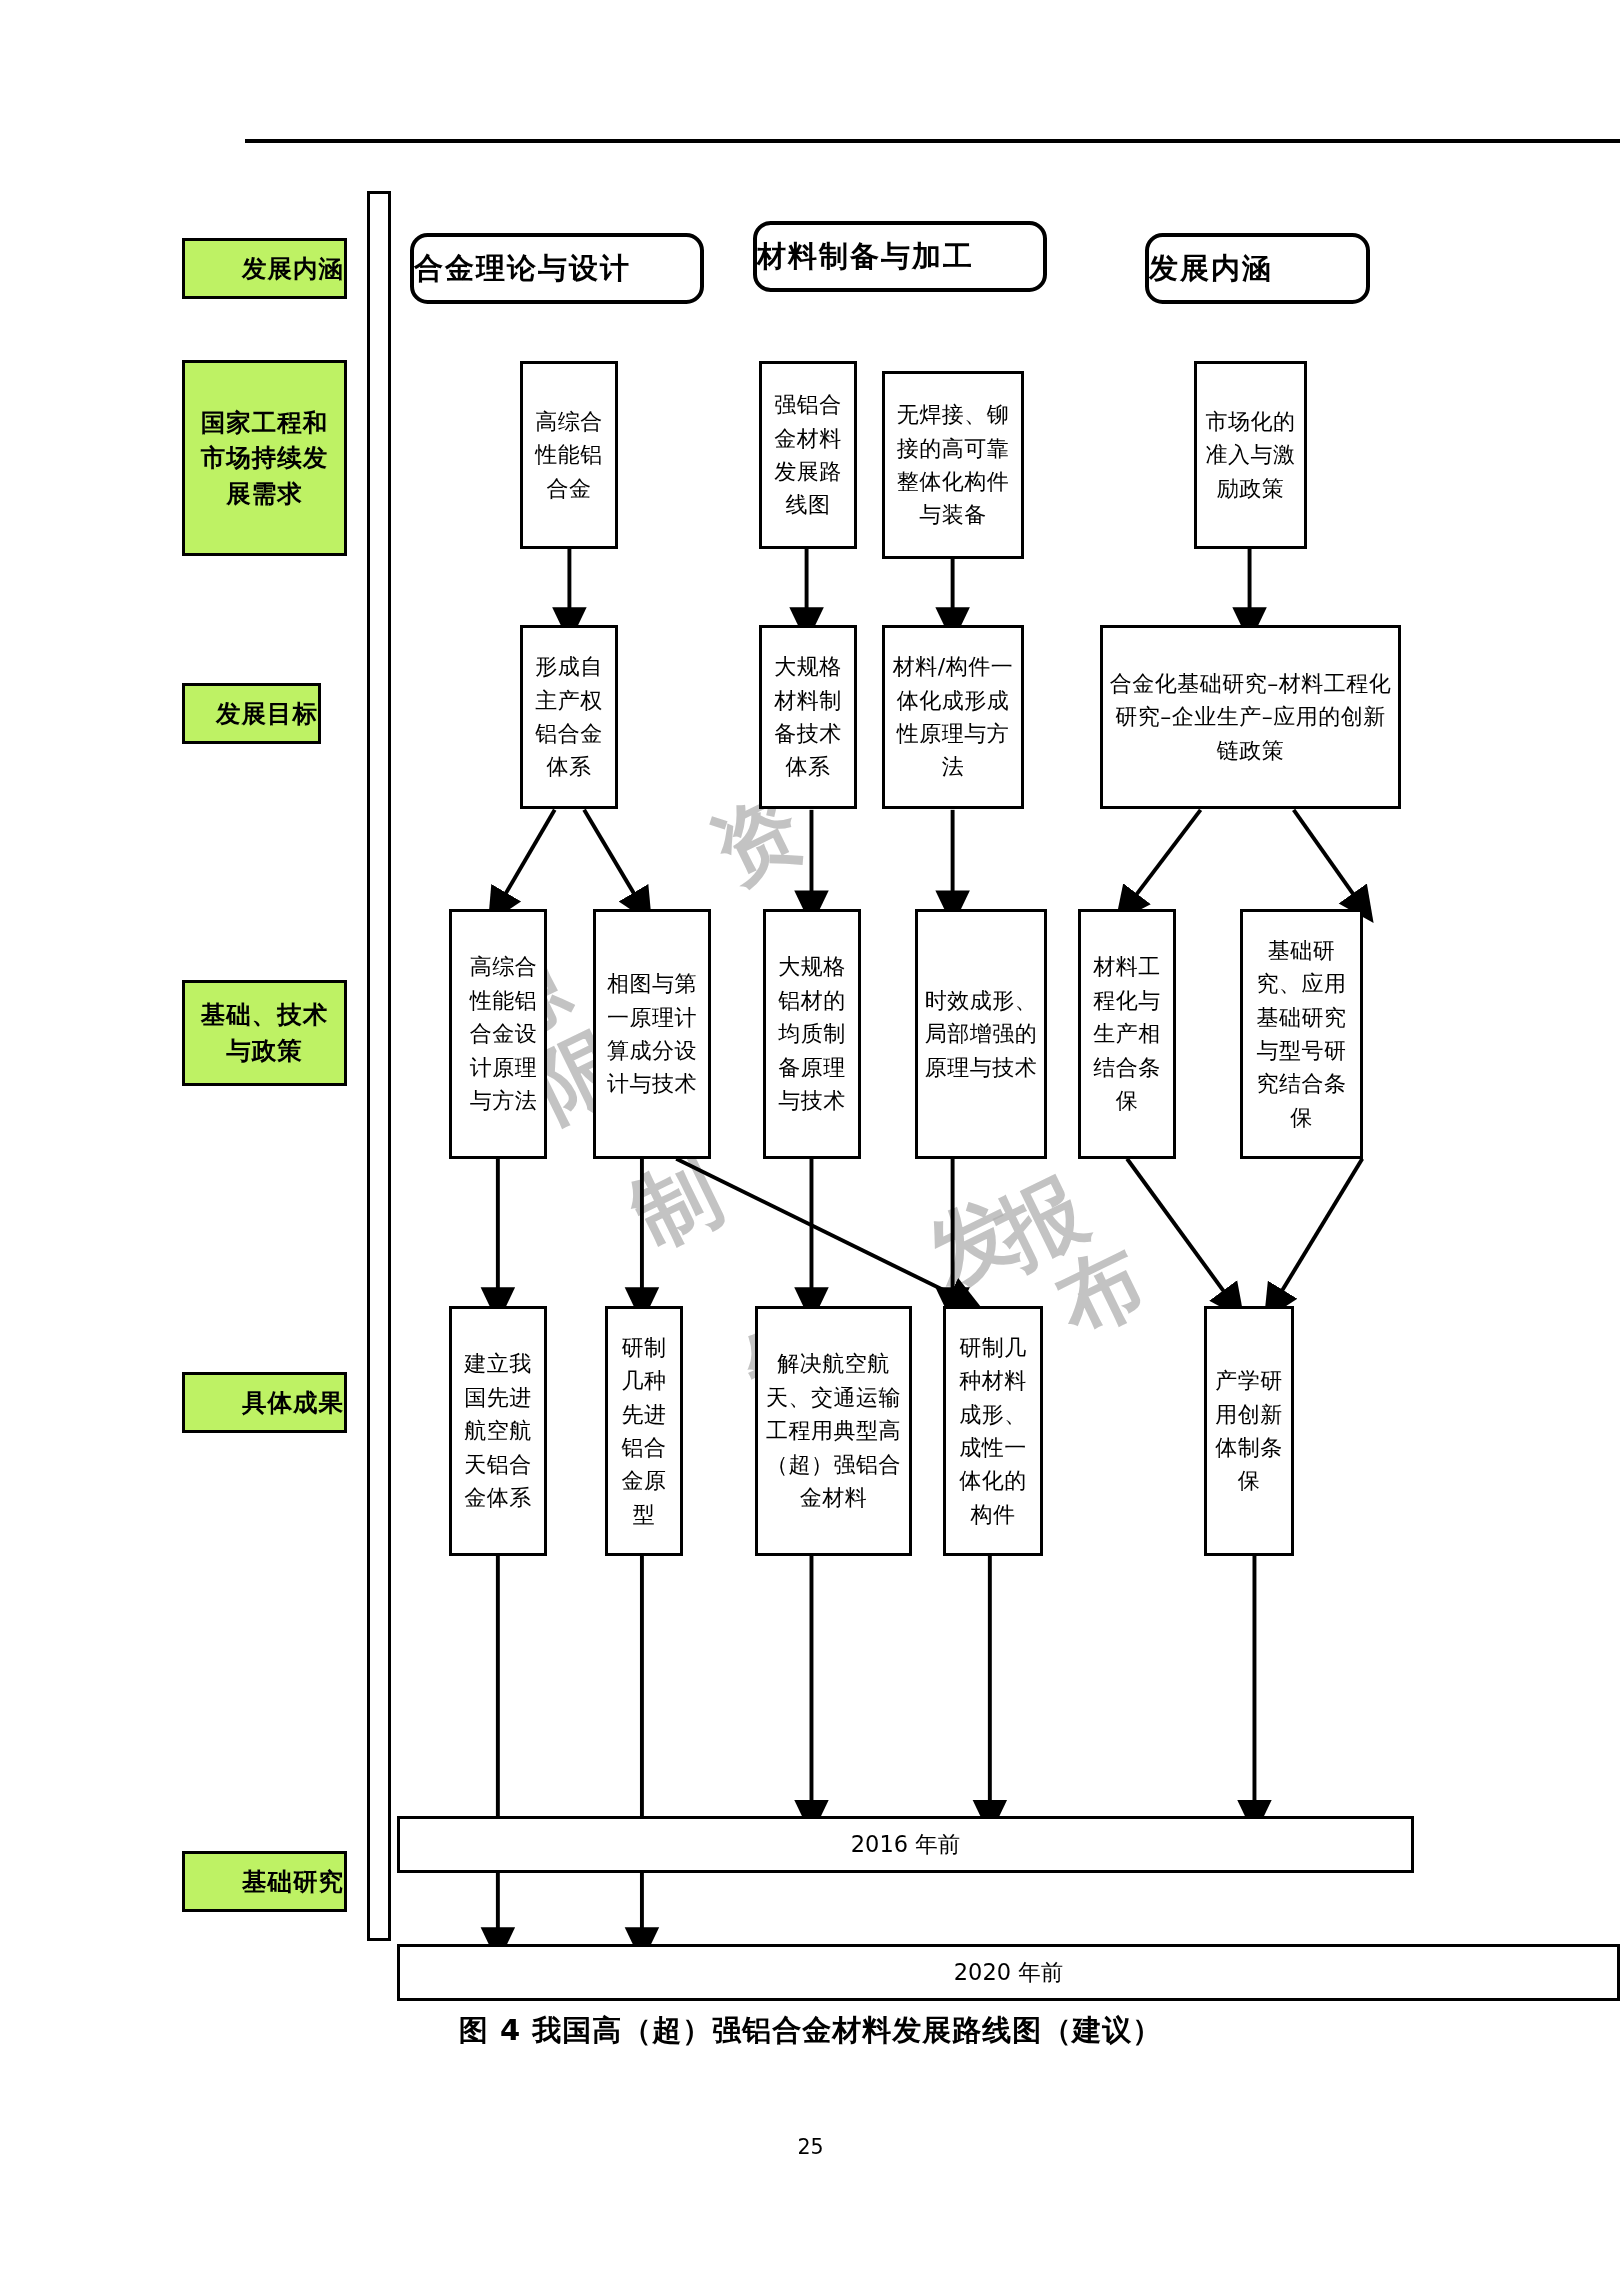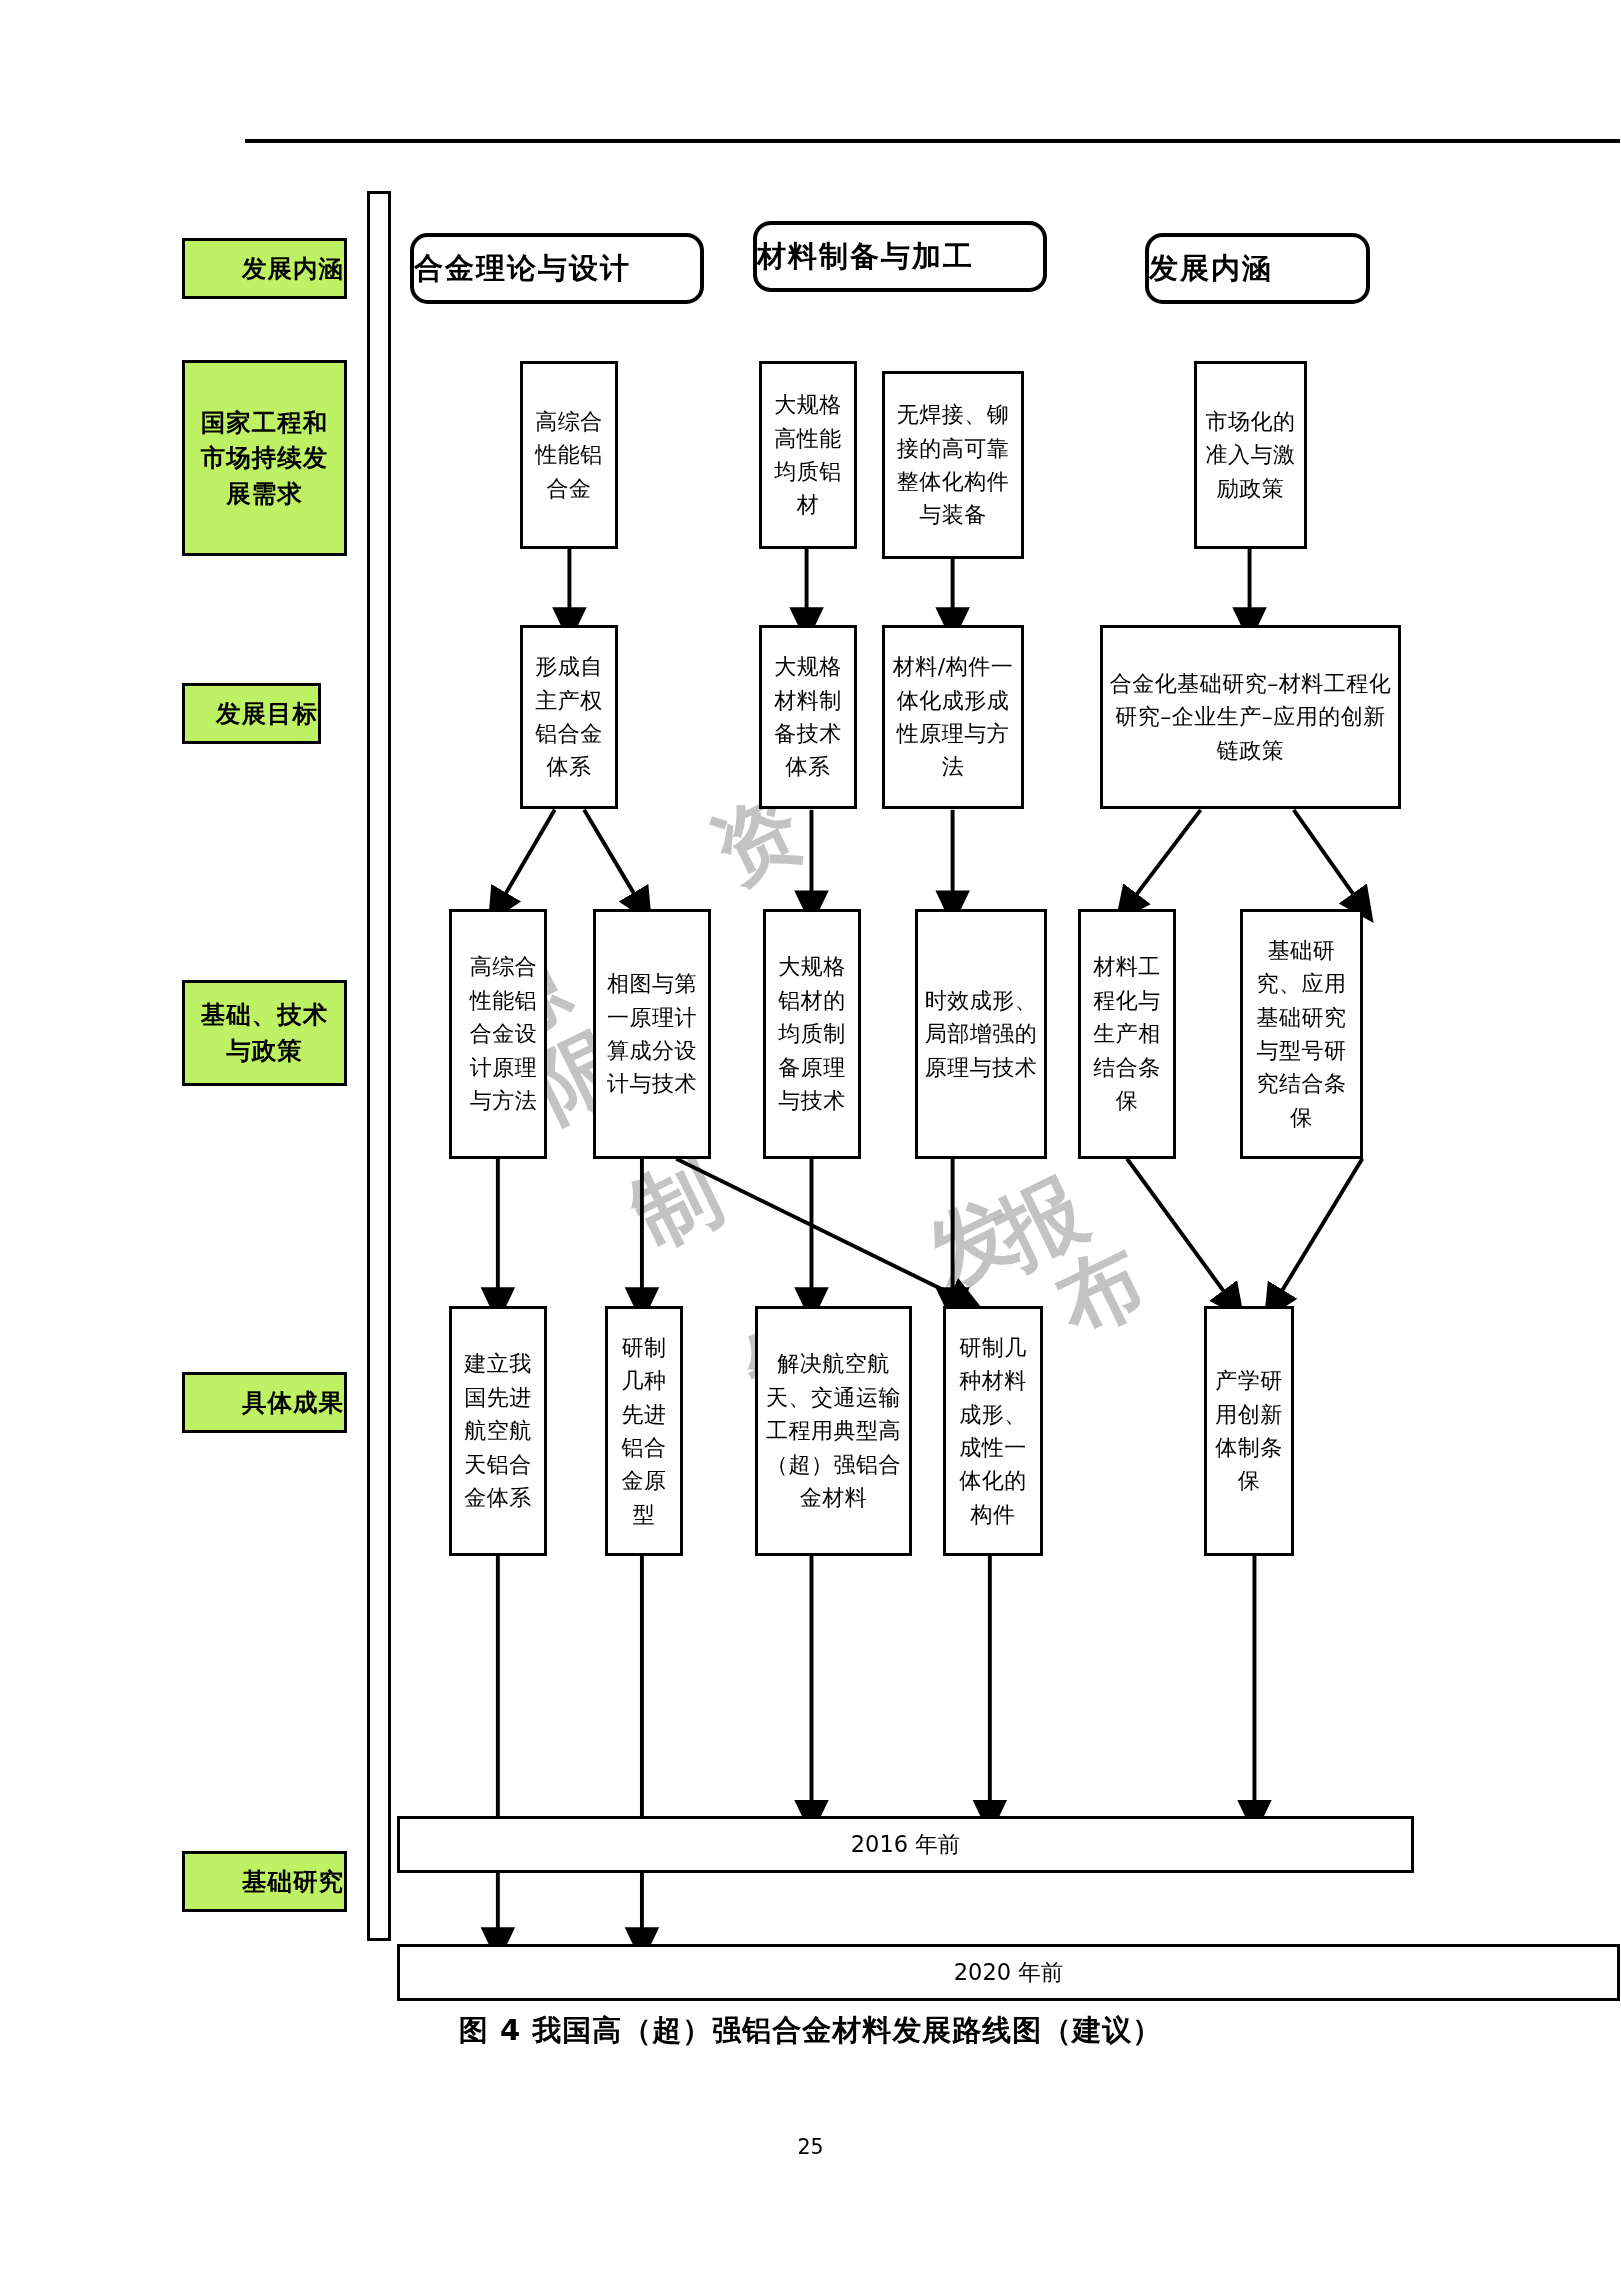--- a/index.html
+++ b/index.html
@@ -126,21 +126,21 @@
     <span>材料制备与加工</span>
   </div>
   <div class="rbox t-head" style="left:1145px;top:233px;width:225px;height:71px;">
     <span>发展内涵</span>
   </div>
 
   <div class="box t-cell" style="left:520px;top:361px;width:98px;height:188px;">
     <span>高综合性能铝合金</span>
   </div>
   <div class="box t-cell" style="left:759px;top:361px;width:98px;height:188px;">
-    <span>大规格高性能均质铝材</span>
+    <span>强铝合金材料发展路线图</span>
   </div>
   <div class="box t-cell" style="left:882px;top:371px;width:142px;height:188px;justify-content:flex-end;">
     <span>无焊接、铆接的高可靠整体化构件与装备</span>
   </div>
   <div class="box t-cell" style="left:1194px;top:361px;width:113px;height:188px;">
     <span>市场化的准入与激励政策</span>
   </div>
 
   <div class="box t-cell" style="left:520px;top:625px;width:98px;height:184px;">
     <span>形成自主产权铝合金体系</span>

